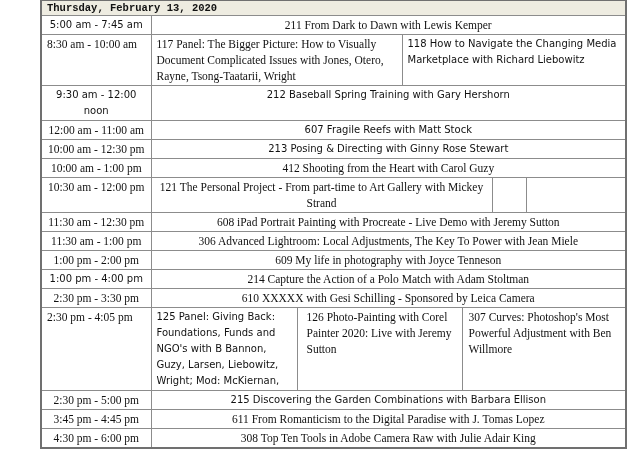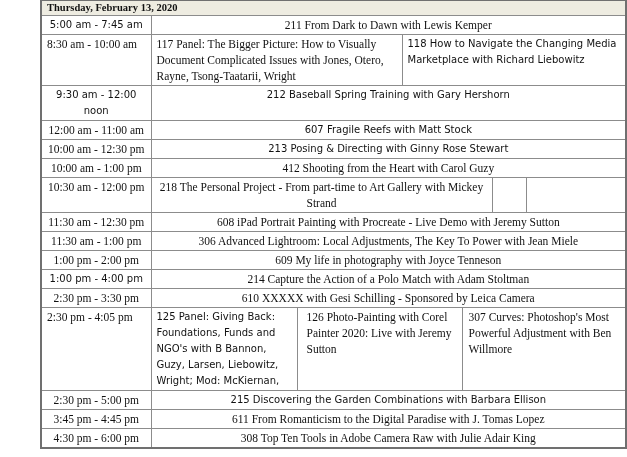--- a/index.html
+++ b/index.html
@@ -11,21 +11,21 @@
   }
   .sched td {
     border: 1px solid #8c8c8c;
     padding: 1px 5px 1px 5px;
     vertical-align: top;
     font-family: "Liberation Serif", serif;
     font-size: 11.5px; line-height: 16px; color: #111;
   }
   .sched td.sans { font-family: "DejaVu Sans", sans-serif; font-size: 10px; line-height: 16px; }
   .hdr td {
-    background: #eeece1; font-family: Liberation Serif, serif;
+    background: #eeece1; font-family: Liberation Mono, monospace;
     font-weight: bold; font-size: 10.5px; height: 12px; line-height: 12px;
     border-top: 1px solid #707070;
   }
   .r td { height: 16px; text-align: center; }
   .tall3 td { height: 42px; }
   .tall5 td { height: 67px; }
 </style>
 </head>
 <body>
 
@@ -63,21 +63,21 @@
   <tr class="r">
     <td>10:00 am - 12:30 pm</td>
     <td colspan="6" class="sans">213 Posing &amp; Directing with Ginny Rose Stewart</td>
   </tr>
   <tr class="r">
     <td>10:00 am - 1:00 pm</td>
     <td colspan="6">412 Shooting from the Heart with Carol Guzy</td>
   </tr>
   <tr class="r">
     <td>10:30 am - 12:00 pm</td>
-    <td colspan="4">218 The Personal Project - From part-time to Art Gallery with Mickey Strand</td>
+    <td colspan="4">121 The Personal Project - From part-time to Art Gallery with Mickey Strand</td>
     <td></td>
     <td></td>
   </tr>
   <tr class="r">
     <td>11:30 am - 12:30 pm</td>
     <td colspan="6">608 iPad Portrait Painting with Procreate - Live Demo with Jeremy Sutton</td>
   </tr>
   <tr class="r">
     <td>11:30 am - 1:00 pm</td>
     <td colspan="6">306 Advanced Lightroom: Local Adjustments, The Key To Power with Jean Miele</td>

